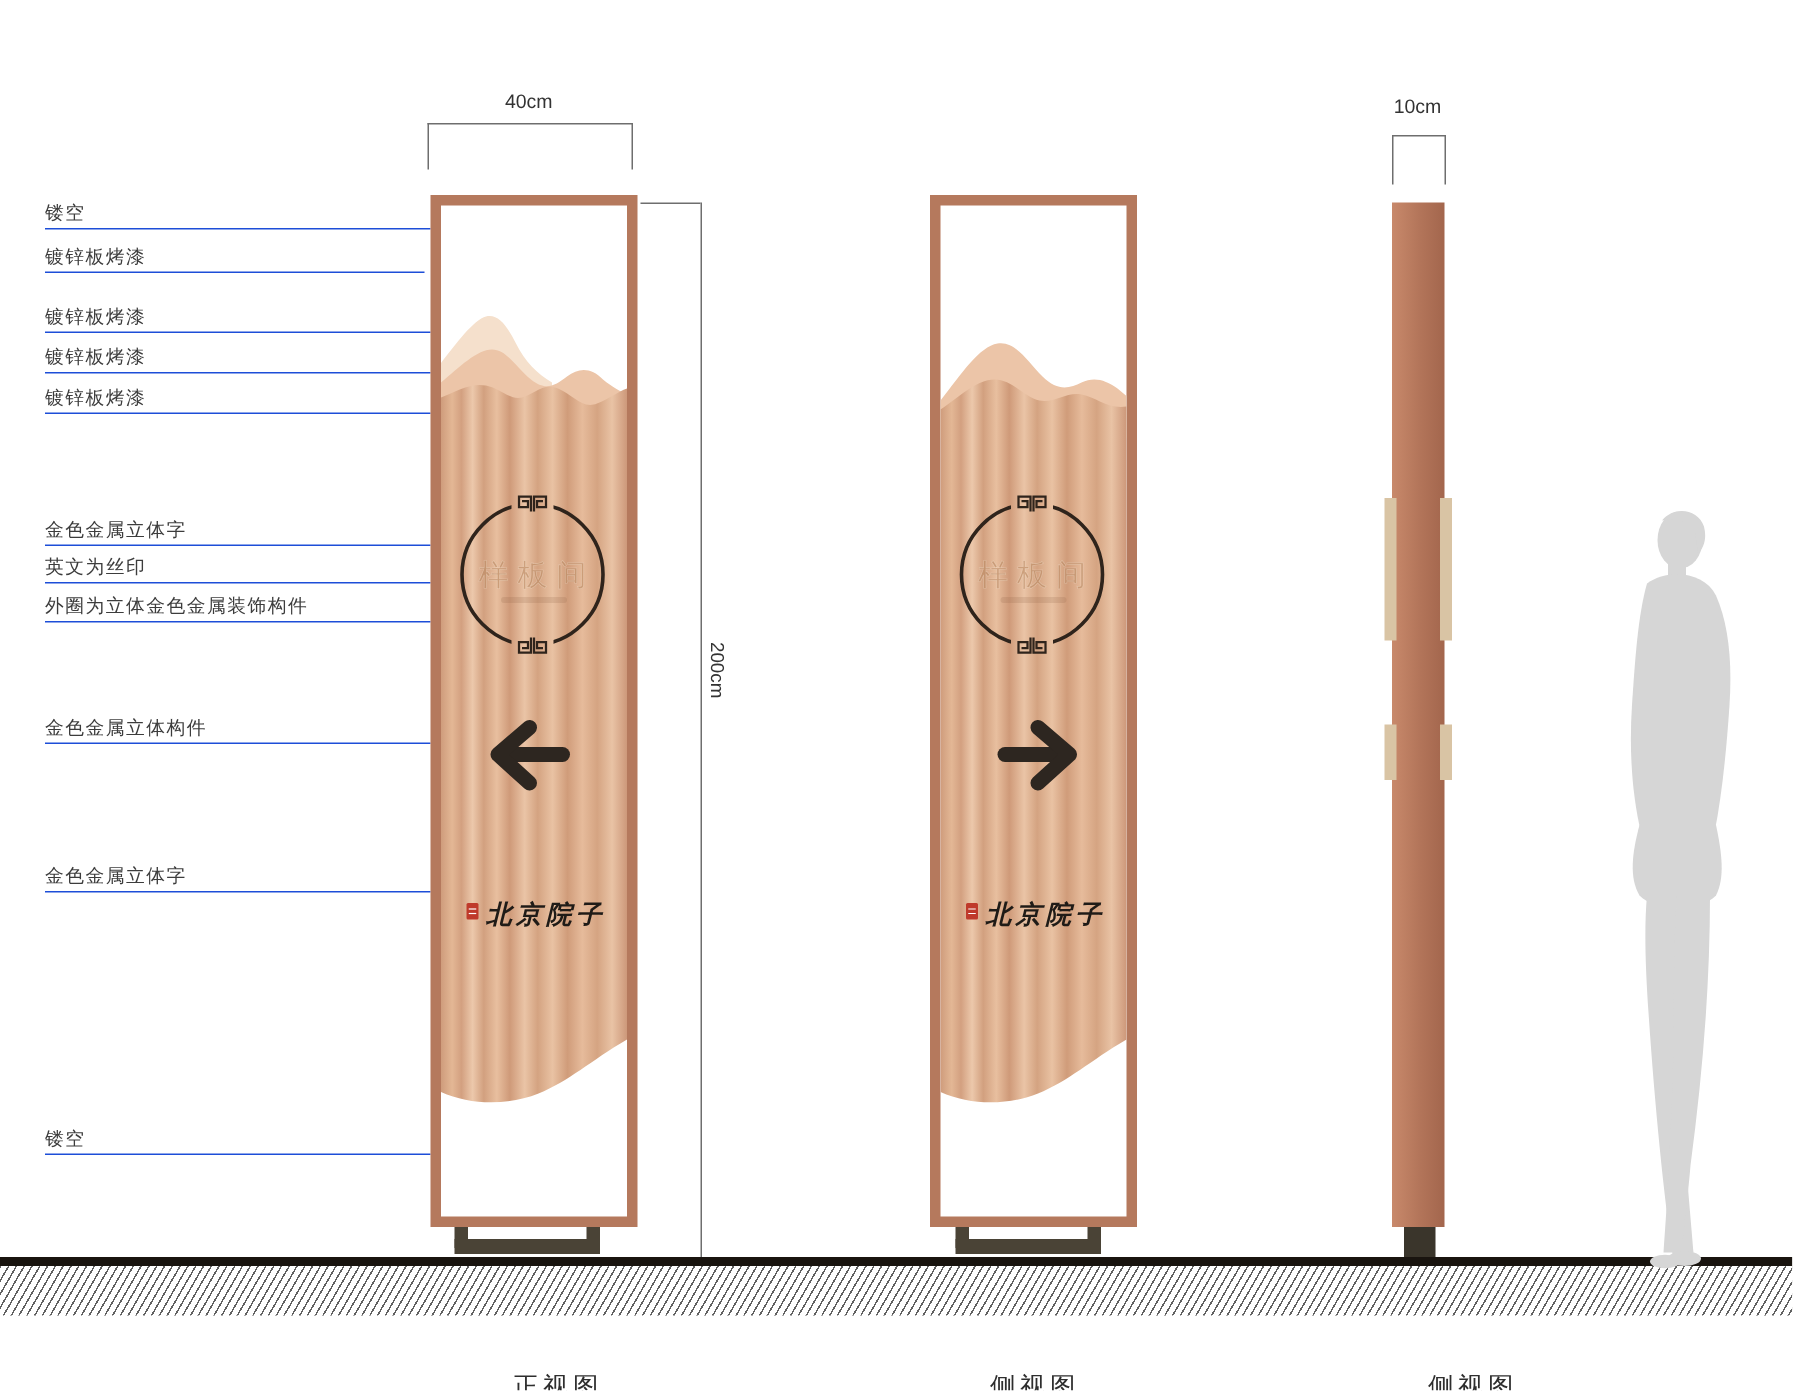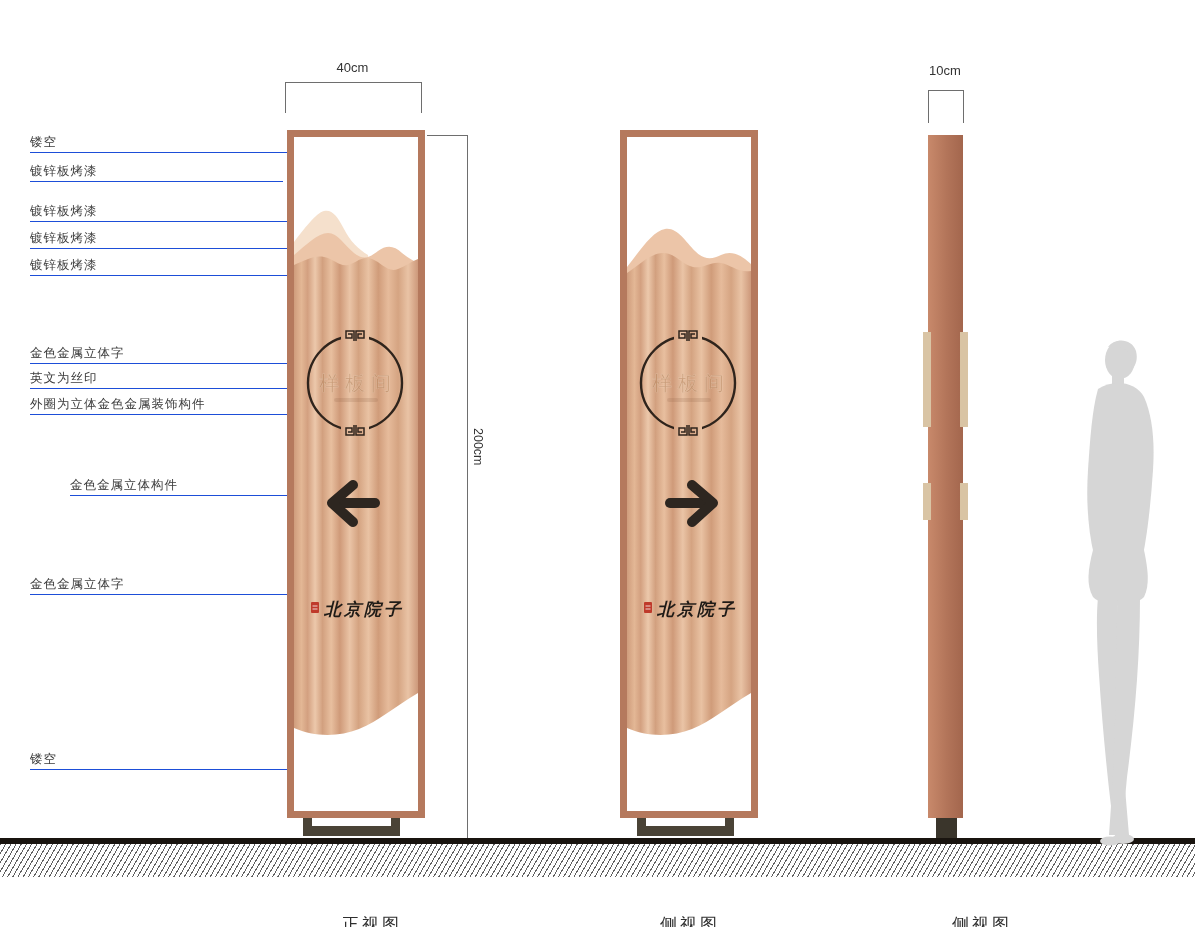--- a/index.html
+++ b/index.html
@@ -68,21 +68,21 @@
 <div id="stage">
 
   <div class="callout" style="top:136px;width:276px;"><span>镂空</span></div>
   <div class="callout" style="top:165px;width:253px;"><span>镀锌板烤漆</span></div>
   <div class="callout" style="top:205px;width:292px;"><span>镀锌板烤漆</span></div>
   <div class="callout" style="top:232px;width:263px;"><span>镀锌板烤漆</span></div>
   <div class="callout" style="top:259px;width:261px;"><span>镀锌板烤漆</span></div>
   <div class="callout" style="top:347px;width:301px;"><span>金色金属立体字</span></div>
   <div class="callout" style="top:398px;width:288px;"><span>外圈为立体金色金属装饰构件</span></div>
   <div class="callout" style="top:372px;width:303px;"><span>英文为丝印</span></div>
-  <div class="callout" style="top:479px;width:287px;margin-left:40px;"><span>金色金属立体构件</span></div>
+  <div class="callout" style="top:479px;width:287px;"><span>金色金属立体构件</span></div>
   <div class="callout" style="top:578px;width:258px;"><span>金色金属立体字</span></div>
   <div class="callout" style="top:753px;width:273px;"><span>镂空</span></div>
 
   <div class="dim-label" style="left:285px;top:60px;width:135px;">40cm</div>
   <div class="dim-bracket-h" style="left:285px;top:82px;width:135px;height:30px;"></div>
 
   <div class="dim-label" style="left:911px;top:63px;width:68px;">10cm</div>
   <div class="dim-bracket-h" style="left:928px;top:90px;width:34px;height:32px;"></div>
 
   <div class="dim-htick" style="left:427px;top:135px;width:40px;"></div>

